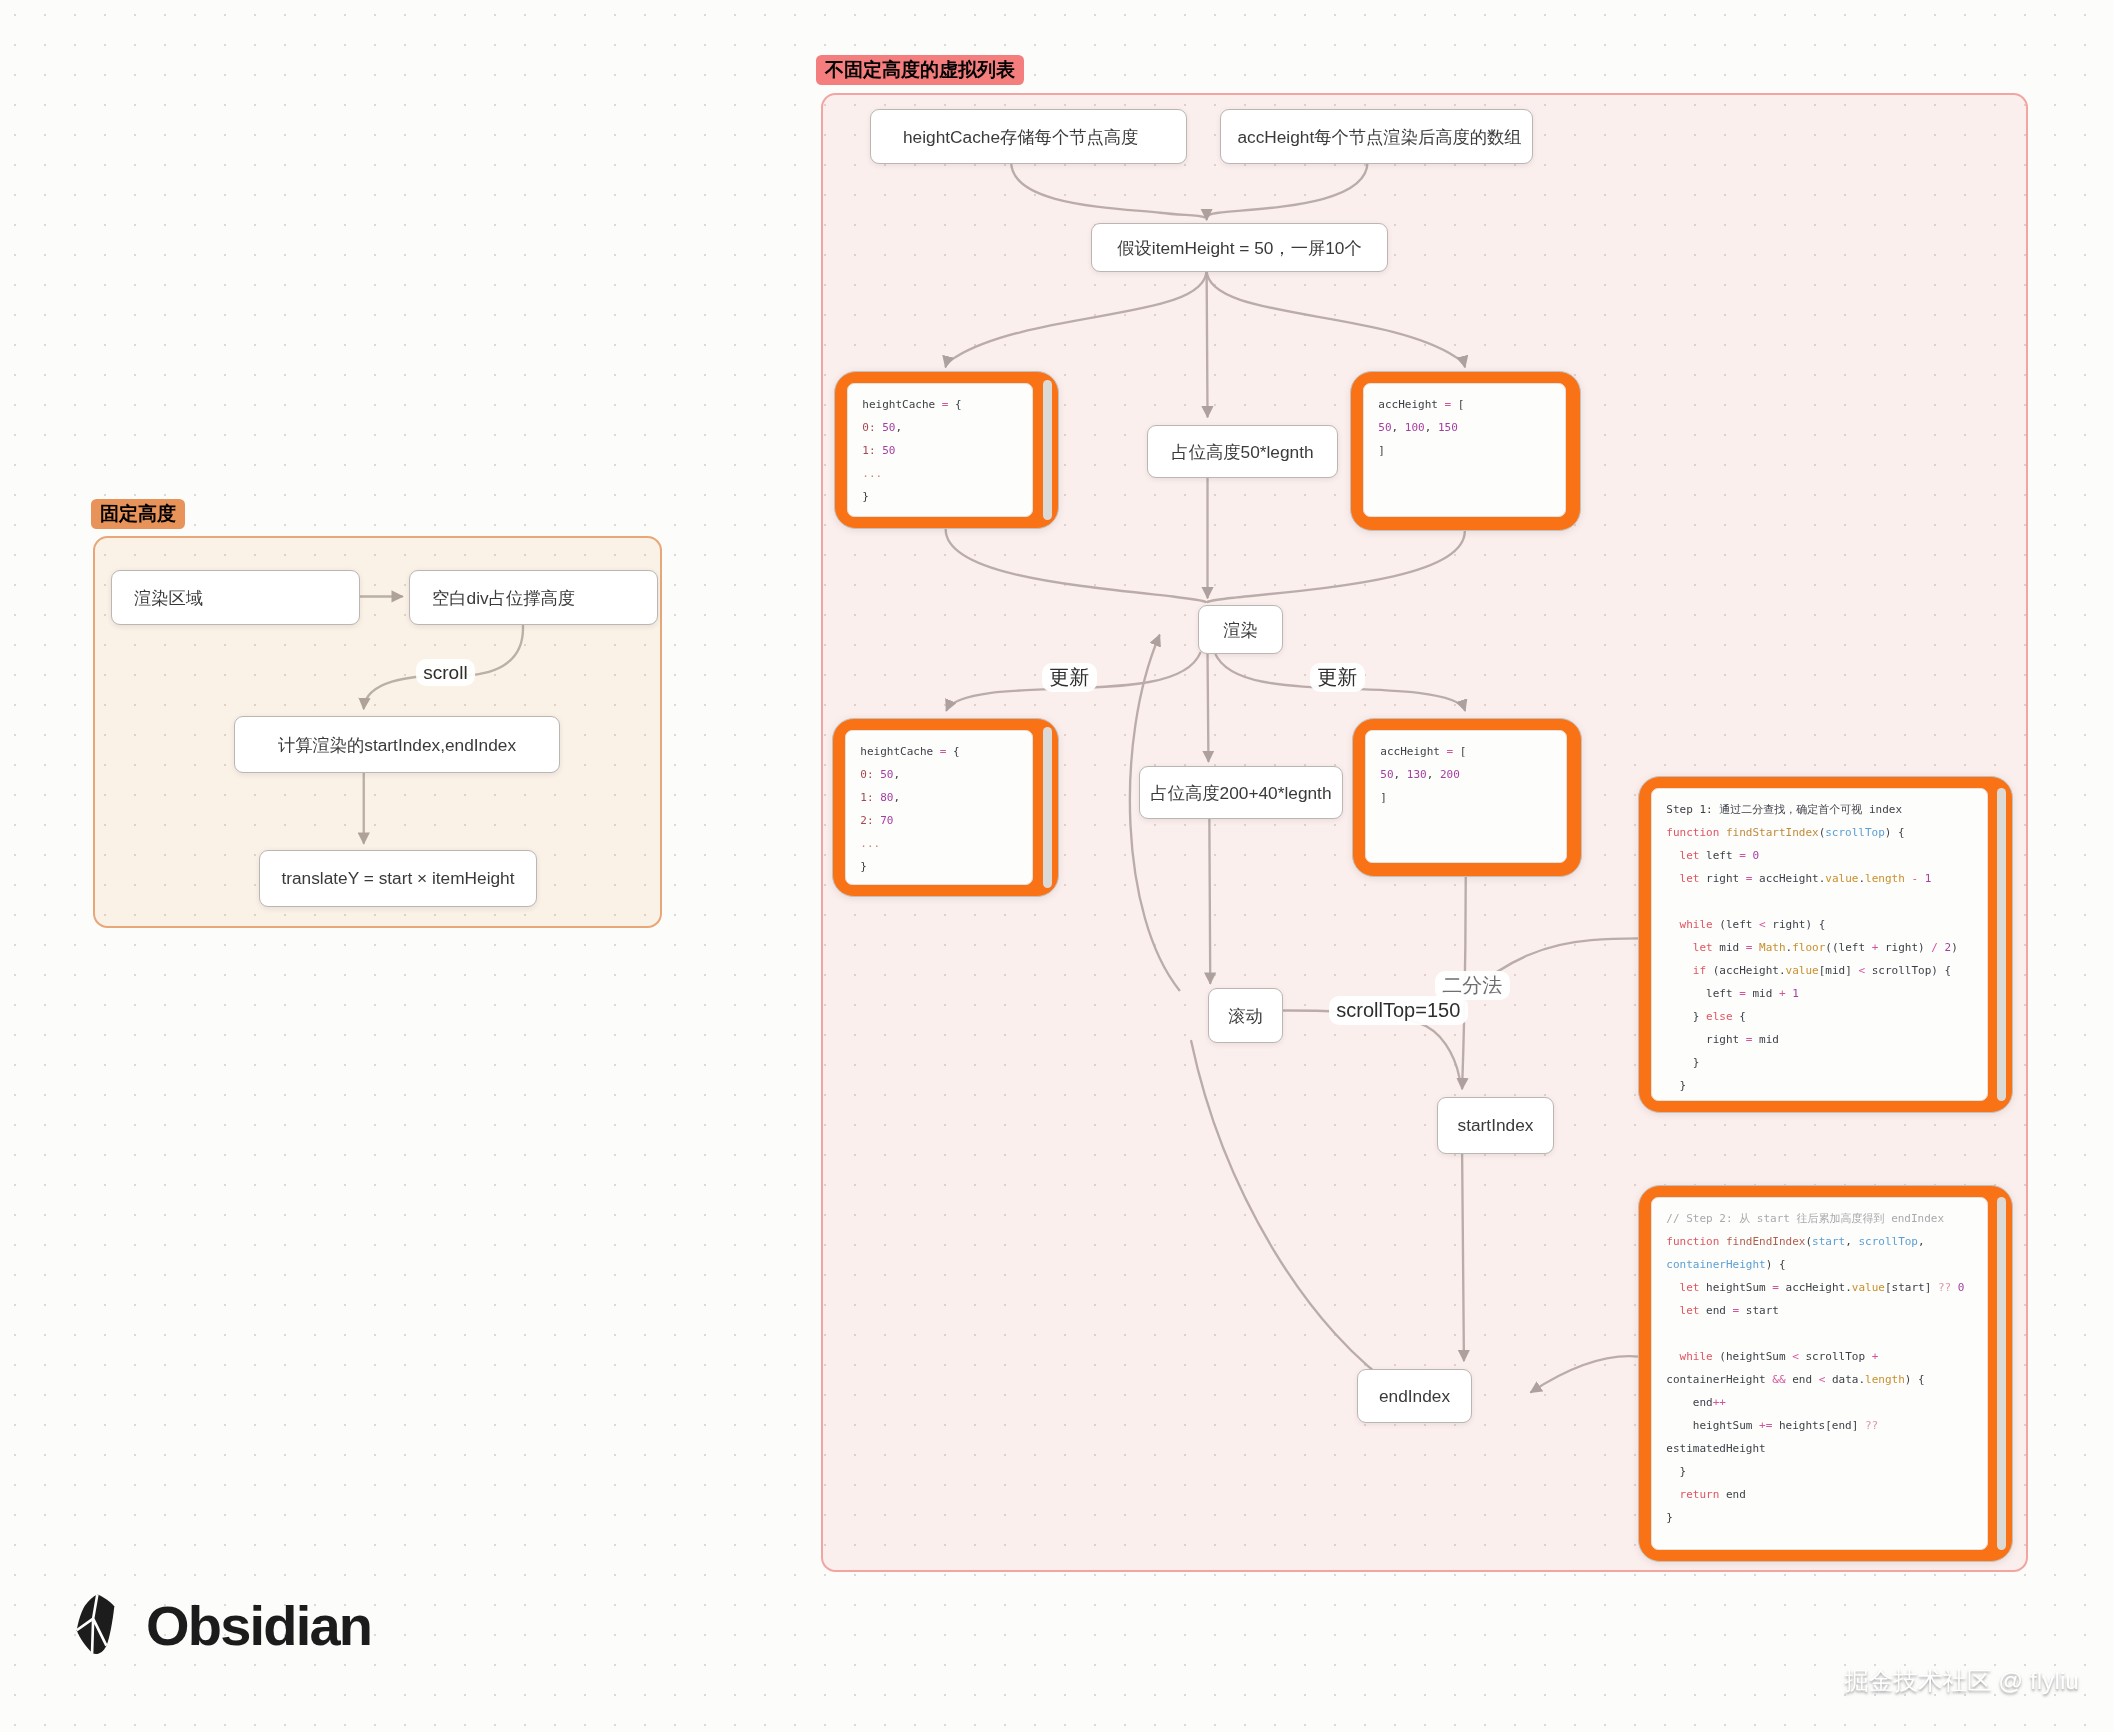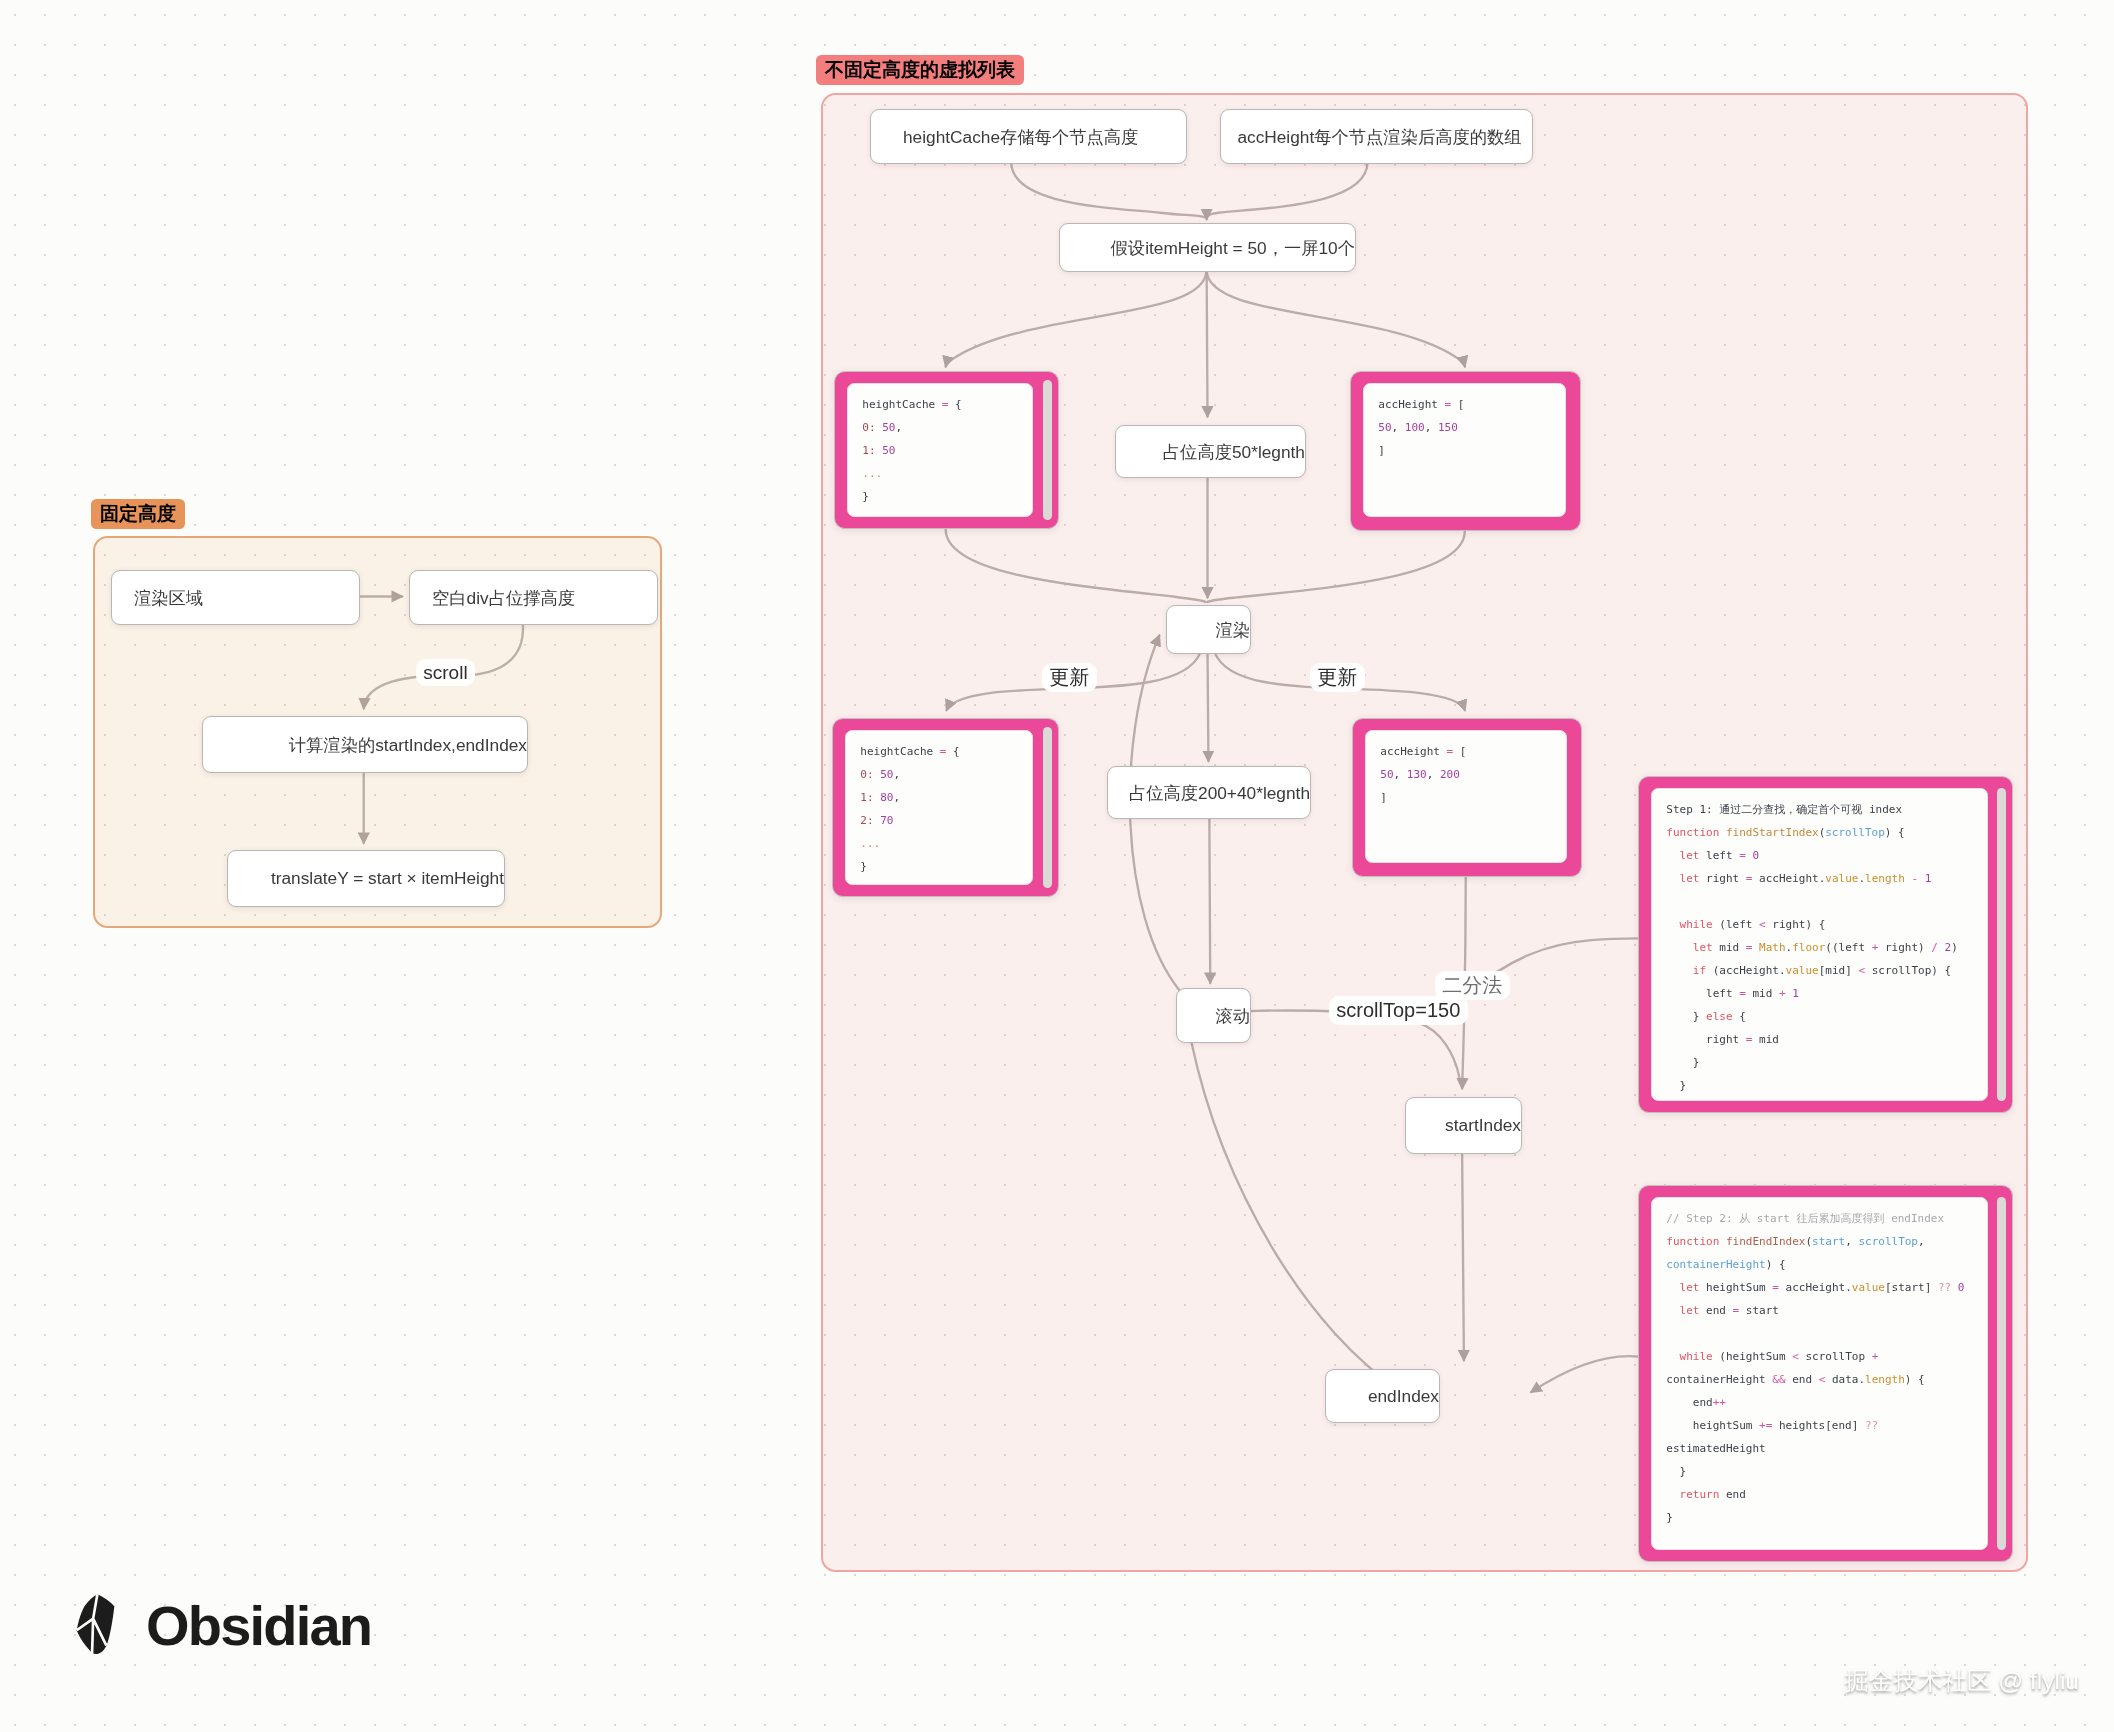--- a/index.html
+++ b/index.html
@@ -16,24 +16,24 @@
   .group.dynamic{border-color:#f2a5a2;background:rgba(245,139,134,0.11);}
   .badge{position:absolute;color:#000000;font-weight:bold;font-size:19px;
     padding:3.6px 9px;border-radius:5.5px;white-space:nowrap;line-height:1.2;}
   .badge.fixed{background:#e8935a;}
   .badge.dynamic{background:#f47e7e;}
   .node{
     position:absolute;background:#fff;border:1.4px solid #b9b6b3;border-radius:9px;
     box-shadow:0 1.8px 5.5px rgba(90,70,60,0.10);
     display:flex;align-items:center;color:#3a3a3a;font-size:17.3px;white-space:nowrap;
   }
-  .node.center{justify-content:flex-end;}
+  .node.center{justify-content:center;margin-left:32px;}
   .node.left{justify-content:flex-start;padding-left:22px;}
   .card{
-    position:absolute;background:#ec4899;border:1.4px solid #c3c0bd;border-radius:11px;
+    position:absolute;background:#f97316;border:1.4px solid #c3c0bd;border-radius:22px;
     box-shadow:0 1.8px 7.3px rgba(90,70,60,0.12);
   }
   .panel{
     position:absolute;left:11.8px;top:11px;background:#fdfdfc;border:0.9px solid #e4e2df;
     border-radius:7.3px;padding:9px 0 5.5px 14.5px;overflow:hidden;
   }
   .sbar{position:absolute;width:8.2px;border-radius:4.5px;background:#dcdad7;}
   .cl{font-family:"DejaVu Sans Mono",monospace;font-size:11px;line-height:23px;
       white-space:pre;color:#3b3f46;}
   .tk-t{color:#3b3f46}.tk-k{color:#e05561}.tk-f{color:#c18a3c}.tk-f2{color:#b05f4e}

